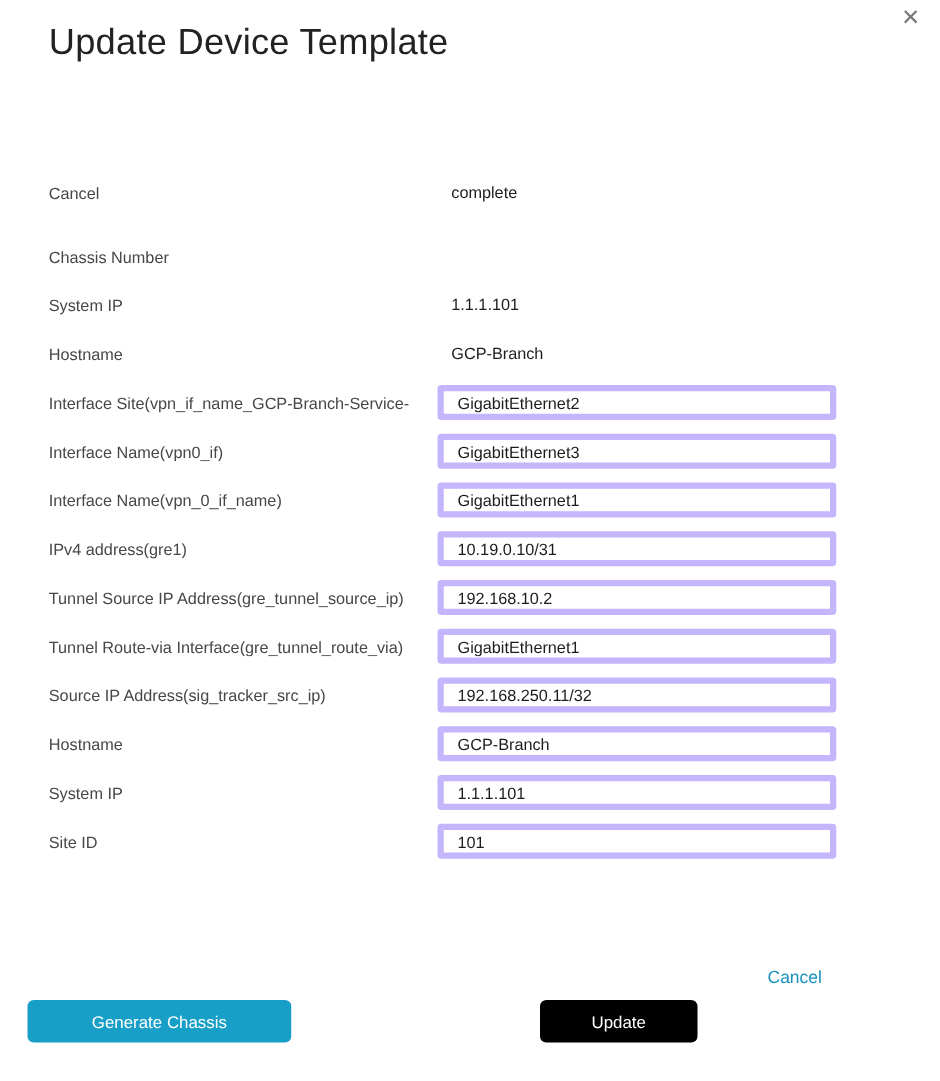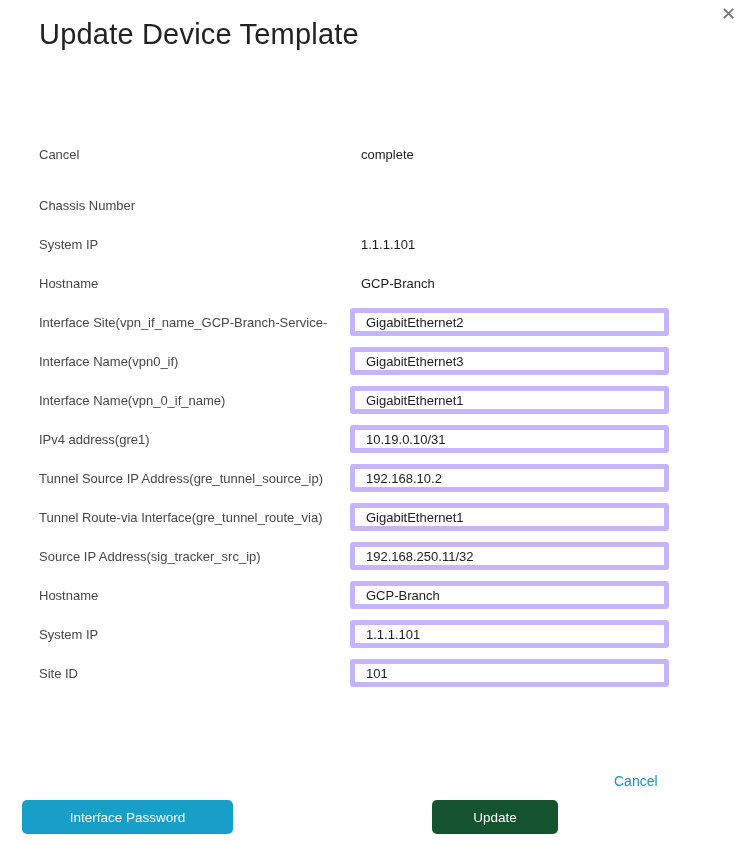--- a/index.html
+++ b/index.html
@@ -151,18 +151,18 @@
       <div class="row-value"><input type="text" class="var-input" value="1.1.1.101" style=""></div>
     </div>
 
     <div class="row">
       <div class="row-label">Site ID</div>
       <div class="row-value"><input type="text" class="var-input" value="101" style=""></div>
     </div>
   </div>
 
   <div class="footer">
-    <button class="btn btn-generate" style="background: rgb(24, 159, 200);">Interface Password</button>
-    <button class="btn btn-update" style="background: #14532d;">Update</button>
+    <button class="btn btn-generate" style="background: rgb(24, 159, 200);">Generate Chassis</button>
+    <button class="btn btn-update" style="background: #000000;">Update</button>
     <button class="link-cancel" style="color: rgb(23, 146, 189);">Cancel</button>
   </div>
 
 </div>
 
 </body></html>

